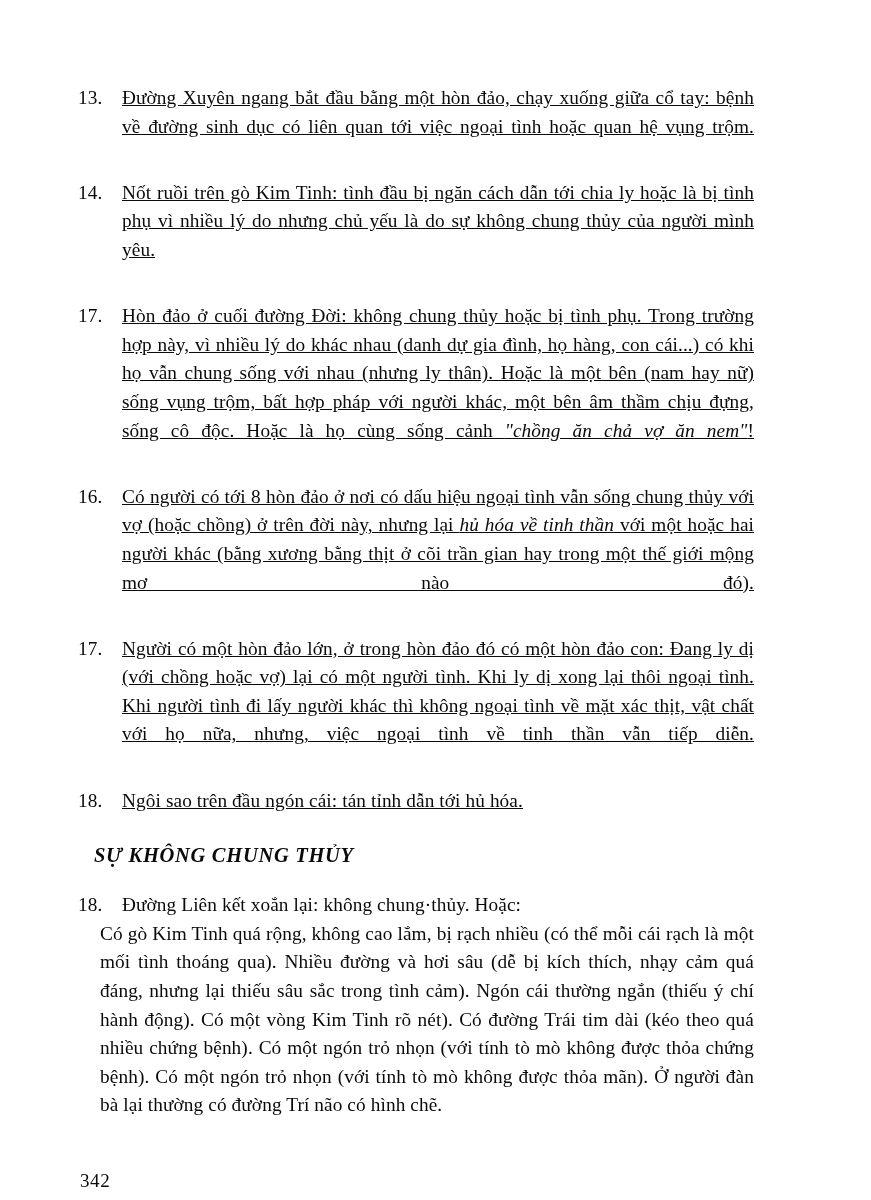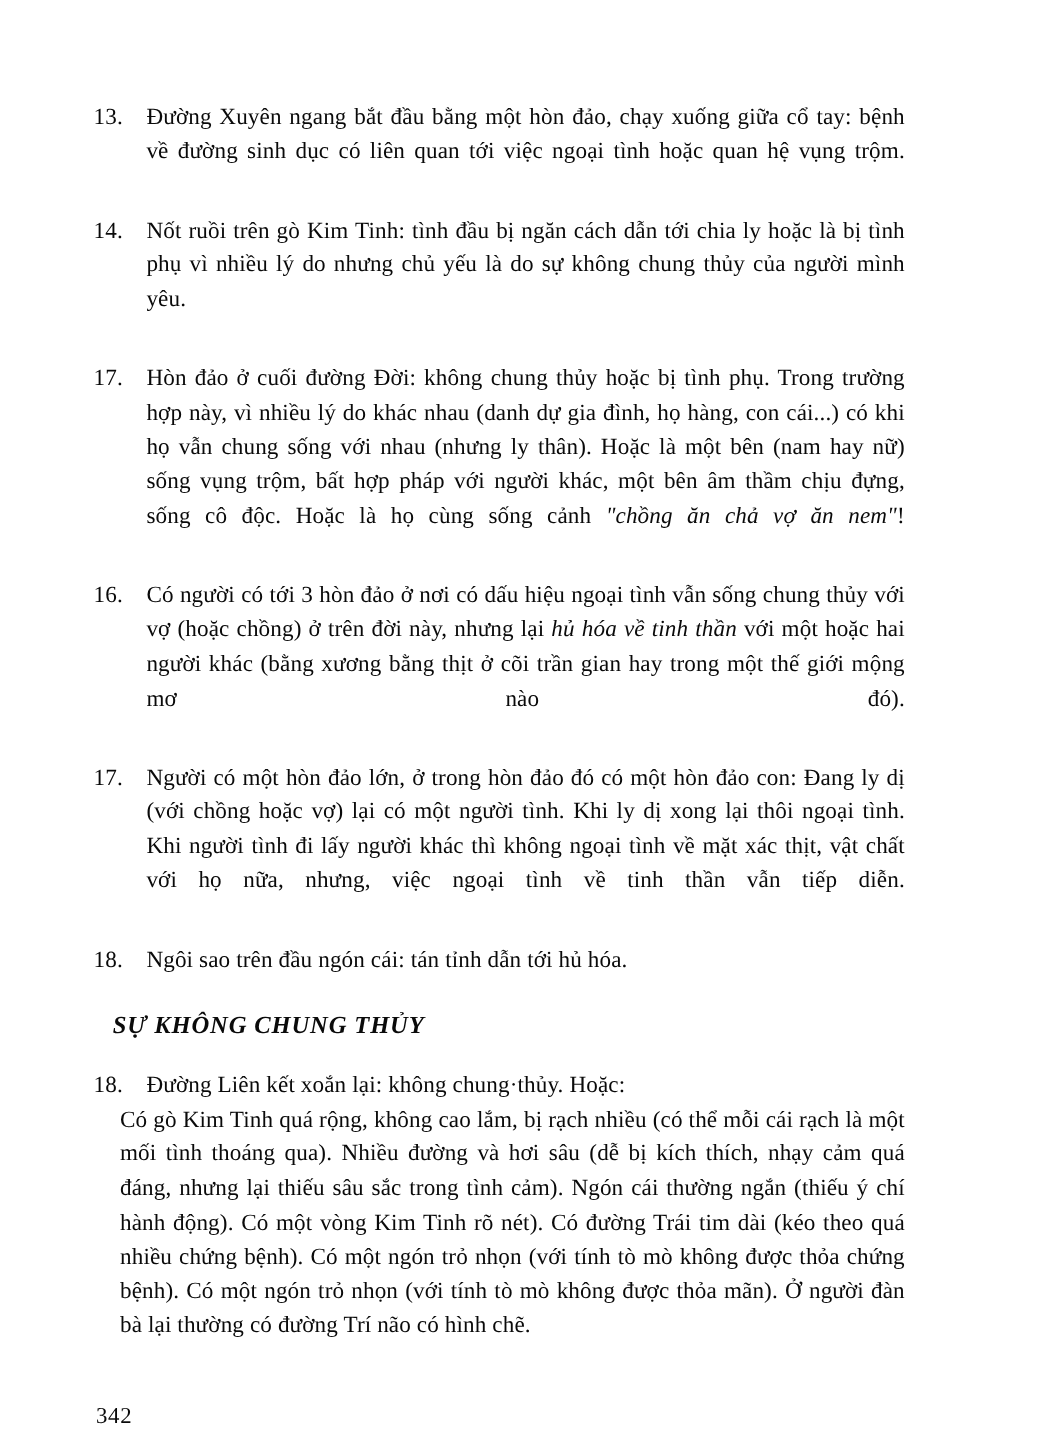--- a/index.html
+++ b/index.html
@@ -35,20 +35,21 @@
   
   .item {
     position: relative;
     padding-left: 44px;
     margin: 0 0 9px 0;
     font-size: 19.3px;
     line-height: 28.6px;
     text-align: justify;
     text-justify: inter-word;
     letter-spacing: 0.1px;
+    text-decoration: underline;
   }
   .item .num {
     position: absolute;
     left: 0;
     top: 0;
     width: 36px;
     text-align: left;
     font-size: 19.3px;
     line-height: 28.6px;
   }
@@ -130,21 +131,21 @@
       <span class="body">Nốt ruồi trên gò Kim Tinh: tình đầu bị ngăn cách dẫn tới chia ly hoặc là bị tình phụ vì nhiều lý do nhưng chủ yếu là do sự không chung thủy của người mình yêu.</span>
     </p>
 
     <p class="item">
       <span class="num">17.</span>
       <span class="body"><span>Hòn đảo ở cuối đường Đời: không chung thủy hoặc bị tình phụ. Trong trường hợp này, vì nhiều lý do khác nhau (danh dự gia đình, họ hàng, con cái...) có khi họ vẫn chung sống với nhau (nhưng ly thân). Hoặc là một bên (nam hay nữ) sống vụng trộm, bất hợp pháp với người khác, một bên âm thầm chịu đựng, sống cô độc. Hoặc là họ cùng sống cảnh </span><span class="it">"chồng ăn chả vợ ăn nem"</span><span>!</span></span>
     </p>
 
     <p class="item">
       <span class="num">16.</span>
-      <span class="body"><span>Có người có tới 3 hòn đảo ở nơi có dấu hiệu ngoại tình vẫn sống chung thủy với vợ (hoặc chồng) ở trên đời này, nhưng lại </span><span class="it">hủ hóa về tinh thần</span><span> với một hoặc hai người khác (bằng xương bằng thịt ở cõi trần gian hay trong một thế giới mộng mơ nào đó).</span></span>
+      <span class="body"><span>Có người có tới 8 hòn đảo ở nơi có dấu hiệu ngoại tình vẫn sống chung thủy với vợ (hoặc chồng) ở trên đời này, nhưng lại </span><span class="it">hủ hóa về tinh thần</span><span> với một hoặc hai người khác (bằng xương bằng thịt ở cõi trần gian hay trong một thế giới mộng mơ nào đó).</span></span>
     </p>
 
     <p class="item">
       <span class="num">17.</span>
       <span class="body">Người có một hòn đảo lớn, ở trong hòn đảo đó có một hòn đảo con: Đang ly dị (với chồng hoặc vợ) lại có một người tình. Khi ly dị xong lại thôi ngoại tình. Khi người tình đi lấy người khác thì không ngoại tình về mặt xác thịt, vật chất với họ nữa, nhưng, việc ngoại tình về tinh thần vẫn tiếp diễn.</span>
     </p>
 
     <p class="item lastflush">
       <span class="num">18.</span>
       <span class="body">Ngôi sao trên đầu ngón cái: tán tỉnh dẫn tới hủ hóa.</span>

